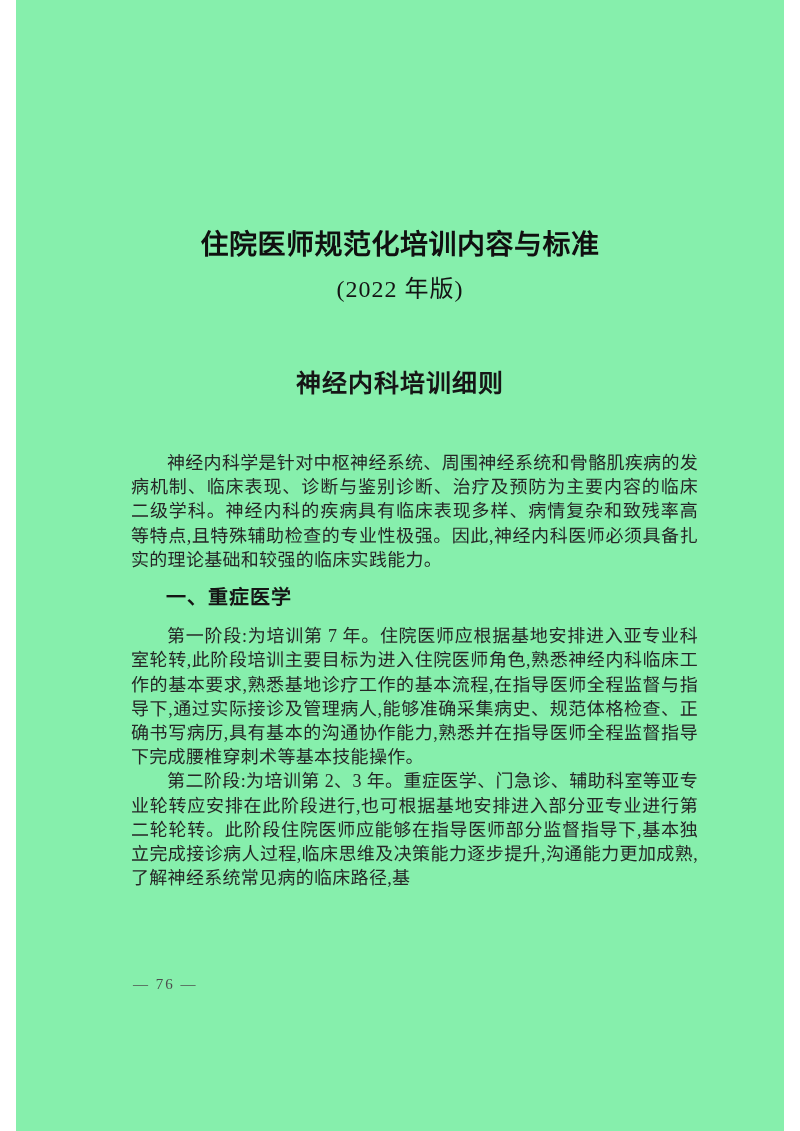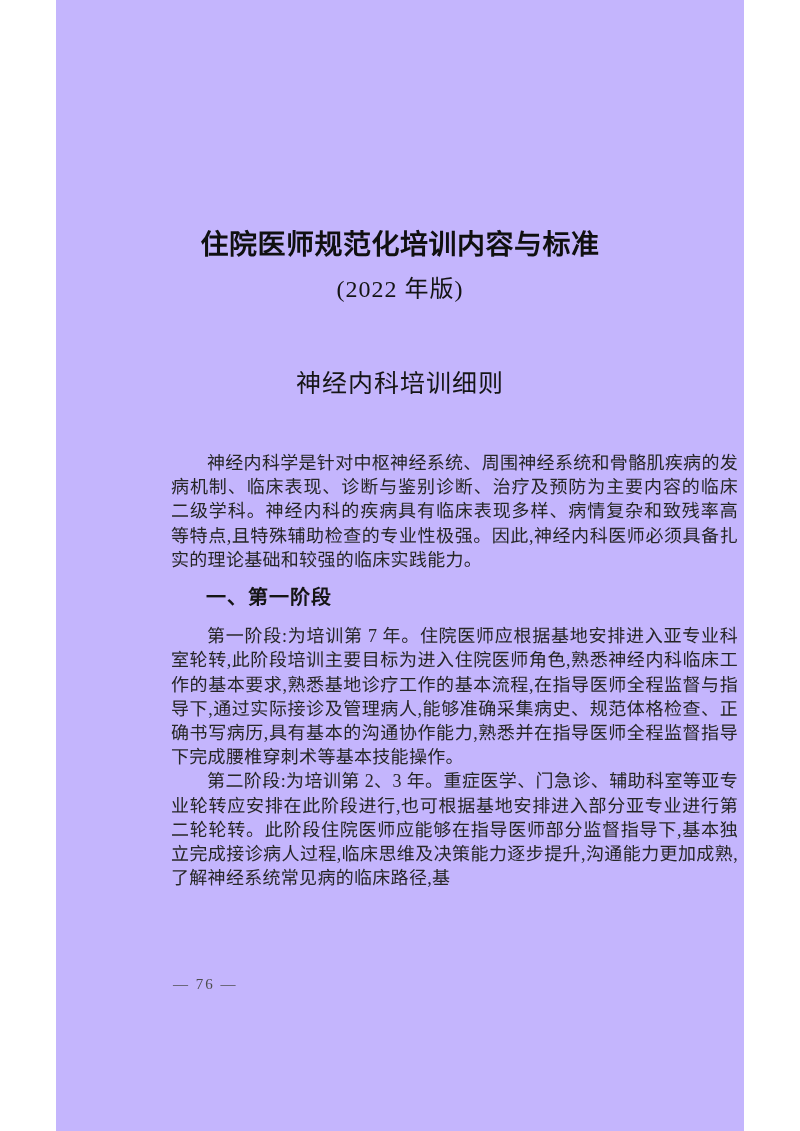--- a/index.html
+++ b/index.html
@@ -3,24 +3,24 @@
 <meta charset="utf-8">
 <title>住院医师规范化培训内容与标准 (2022 年版)</title>
 <style>
   html, body {
     margin: 0;
     padding: 0;
     background: #ffffff;
   }
   .page {
     position: relative;
-    width: 688px;
+    width: 768px;
     height: 1131px;
     margin: 0 auto;
-    background: #c4b5fd;
+    background: #86efac;
     overflow: hidden;
     font-family: "Liberation Serif", "DejaVu Serif", serif;
     color: #242424;
   }
   .doc-title {
     position: absolute;
     top: 222px;
     left: 0;
     width: 100%;
     margin: 0;
@@ -45,21 +45,21 @@
   }
   .chapter-title {
     position: absolute;
     top: 363px;
     left: 0;
     width: 100%;
     margin: 0;
     text-align: center;
     font-family: "Liberation Sans", "DejaVu Sans", sans-serif;
     font-size: 25px;
-    font-weight: 400;
+    font-weight: 700;
     color: #161616;
     letter-spacing: 1px;
   }
   .body-text {
     position: absolute;
     left: 115px;
     top: 451px;
     width: 567px;
     font-size: 18px;
     line-height: 24.2px;
@@ -98,21 +98,21 @@
   <h1 class="doc-title">住院医师规范化培训内容与标准</h1>
 
   <div class="doc-subtitle">(2022 年版)</div>
 
   <h2 class="chapter-title">神经内科培训细则</h2>
 
   <div class="body-text">
 
     <p>神经内科学是针对中枢神经系统、周围神经系统和骨骼肌疾病的发病机制、临床表现、诊断与鉴别诊断、治疗及预防为主要内容的临床二级学科。神经内科的疾病具有临床表现多样、病情复杂和致残率高等特点,且特殊辅助检查的专业性极强。因此,神经内科医师必须具备扎实的理论基础和较强的临床实践能力。</p>
 
-    <h3 class="section-heading">一、第一阶段</h3>
+    <h3 class="section-heading">一、重症医学</h3>
 
 
 
     <p>第一阶段:为培训第 7 年。住院医师应根据基地安排进入亚专业科室轮转,此阶段培训主要目标为进入住院医师角色,熟悉神经内科临床工作的基本要求,熟悉基地诊疗工作的基本流程,在指导医师全程监督与指导下,通过实际接诊及管理病人,能够准确采集病史、规范体格检查、正确书写病历,具有基本的沟通协作能力,熟悉并在指导医师全程监督指导下完成腰椎穿刺术等基本技能操作。</p>
 
     <p>第二阶段:为培训第 2、3 年。重症医学、门急诊、辅助科室等亚专业轮转应安排在此阶段进行,也可根据基地安排进入部分亚专业进行第二轮轮转。此阶段住院医师应能够在指导医师部分监督指导下,基本独立完成接诊病人过程,临床思维及决策能力逐步提升,沟通能力更加成熟,了解神经系统常见病的临床路径,基</p>
 
   </div>
 
   <div class="page-number">— 76 —</div>

